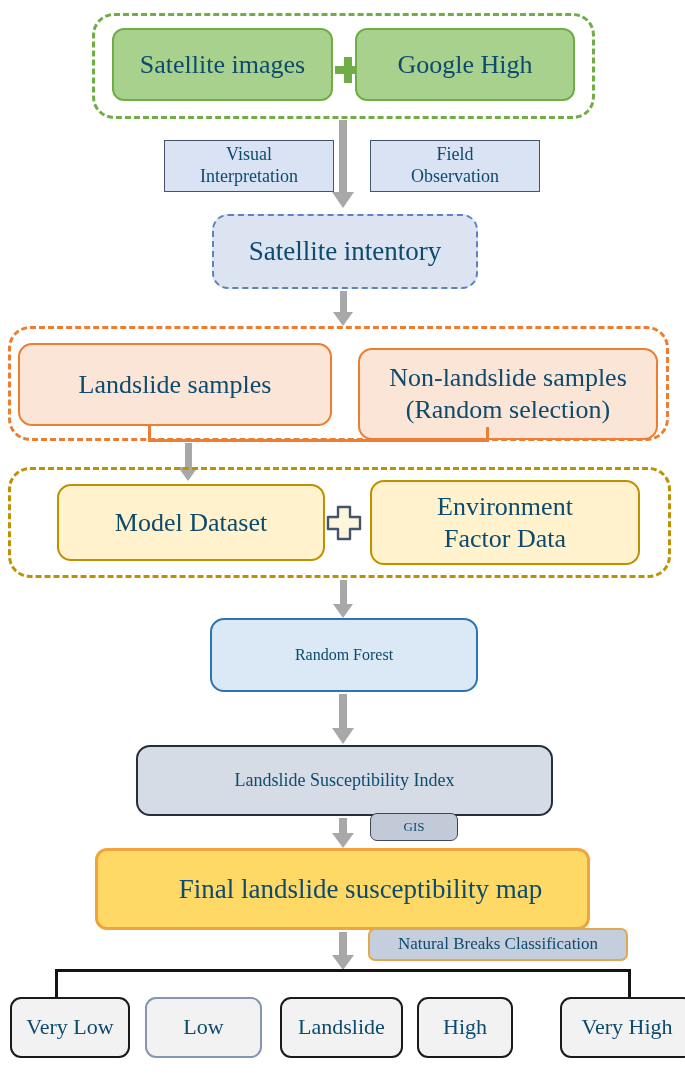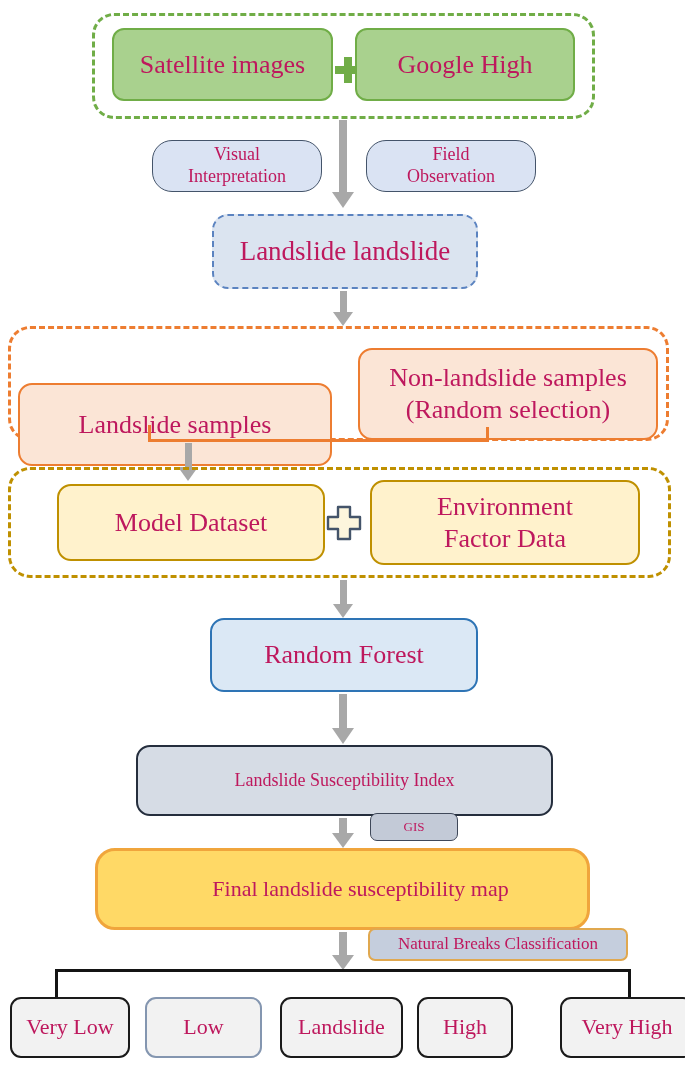--- a/index.html
+++ b/index.html
@@ -1,40 +1,40 @@
 <!DOCTYPE html>
 <html><head>
 <meta charset="utf-8">
 <style>
   html,body{margin:0;padding:0;background:#ffffff;}
   .stage{
     position:relative;width:685px;height:1074px;background:#ffffff;
-    font-family:"Liberation Serif","DejaVu Serif",serif;color:#be185d;
+    font-family:"Liberation Serif","DejaVu Serif",serif;color:#0c4a6e;
     overflow:hidden;
   }
   .abs{position:absolute;box-sizing:border-box;}
   .box{
     position:absolute;box-sizing:border-box;display:flex;
     align-items:center;justify-content:center;text-align:center;
     white-space:pre-line;line-height:1.22;background:#fff;
   }
   
   .grp-green{border:3px dashed #70ad47;border-radius:22px;}
   .grp-orange{border:3px dashed #ed7d31;border-radius:22px;}
   .grp-gold{border:3px dashed #bf9000;border-radius:22px;}
   
   .n-green{background:#a9d18e;border:2px solid #70ad47;border-radius:12px;font-size:26px;}
-  .n-blue-sm{background:#dae3f3;border:1.5px solid #44546a;border-radius:20px;font-size:18px;}
+  .n-blue-sm{background:#dae3f3;border:1.5px solid #44546a;border-radius:0;font-size:18px;margin-left:12px;}
   .n-inventory{background:#dbe4f0;border:2px dashed #5b83c0;border-radius:16px;font-size:27px;}
   .n-peach{background:#fbe5d6;border:2px solid #ed7d31;border-radius:14px;font-size:26px;}
   .n-yellow{background:#fff2cc;border:2px solid #bf9000;border-radius:14px;font-size:26px;}
-  .n-rf{background:#dbe8f5;border:2.5px solid #2e74b5;border-radius:14px;font-size:26px;}
+  .n-rf{background:#dbe8f5;border:2.5px solid #2e74b5;border-radius:14px;font-size:16px;}
   .n-lsi{background:#d6dce5;border:2.5px solid #252e3d;border-radius:14px;font-size:18px;}
   .n-gis{background:#c3cad7;border:1.5px solid #3f4859;border-radius:7px;font-size:13px;}
-  .n-final{background:#ffd966;border:3px solid #f0a53c;border-radius:20px;font-size:22px;padding-left:36px;}
+  .n-final{background:#ffd966;border:3px solid #f0a53c;border-radius:12px;font-size:27px;padding-left:36px;}
   .n-nbc{background:#c5cedd;border:2px solid #e0a84f;border-radius:7px;font-size:17px;}
   .n-class{background:#f2f2f2;border:2.5px solid #1a1a1a;border-radius:11px;font-size:22px;}
   .n-class-low{border-color:#8496b0;}
   
   .shaft{position:absolute;background:#a8a8a8;}
   .head{position:absolute;width:0;height:0;}
   
   .ln-orange{position:absolute;background:#ed7d31;}
   .ln-black{position:absolute;background:#141414;}
 </style>
@@ -50,32 +50,32 @@
   </svg>
   <div class="box n-green" style="left:355px;top:28px;width:220px;height:73px;">Google High</div>
 
   <div>
     <div class="shaft" style="left:339px;top:120px;width:8px;height:72px;"></div>
     <div class="head" style="left:332px;top:192px;border-left:11px solid transparent;border-right:11px solid transparent;border-top:16px solid #a8a8a8;"></div>
   </div>
 
   <div class="box n-blue-sm" style="left:152px;top:140px;width:170px;height:52px;">Visual
 Interpretation</div>
-  <div class="box n-blue-sm" style="left:366px;top:140px;width:170px;height:52px;">Field
+  <div class="box n-blue-sm" style="left:358px;top:140px;width:170px;height:52px;">Field
 Observation</div>
 
-  <div class="box n-inventory" style="left:212px;top:214px;width:266px;height:75px;">Landslide landslide</div>
+  <div class="box n-inventory" style="left:212px;top:214px;width:266px;height:75px;">Satellite intentory</div>
 
   <div>
     <div class="shaft" style="left:340px;top:291px;width:7px;height:21px;"></div>
     <div class="head" style="left:333px;top:312px;border-left:10px solid transparent;border-right:10px solid transparent;border-top:14px solid #a8a8a8;"></div>
   </div>
 
   <div class="abs grp-orange" style="left:8px;top:326px;width:661px;height:115px;"></div>
-  <div class="box n-peach" style="left:18px;top:343px;width:314px;height:83px;margin-top:40px;">Landslide samples</div>
+  <div class="box n-peach" style="left:18px;top:343px;width:314px;height:83px;">Landslide samples</div>
   <div class="box n-peach" style="left:358px;top:336px;width:300px;height:92px;margin-top:12px;">Non-landslide samples
 (Random selection)</div>
 
   <div class="ln-orange" style="left:148px;top:425px;width:3px;height:17px;"></div>
   <div class="ln-orange" style="left:486px;top:427px;width:3px;height:15px;"></div>
   <div class="ln-orange" style="left:148px;top:439px;width:341px;height:3px;"></div>
 
   <div>
     <div class="shaft" style="left:185px;top:443px;width:7px;height:24px;"></div>
     <div class="head" style="left:178px;top:467px;border-left:10px solid transparent;border-right:10px solid transparent;border-top:14px solid #a8a8a8;"></div>

